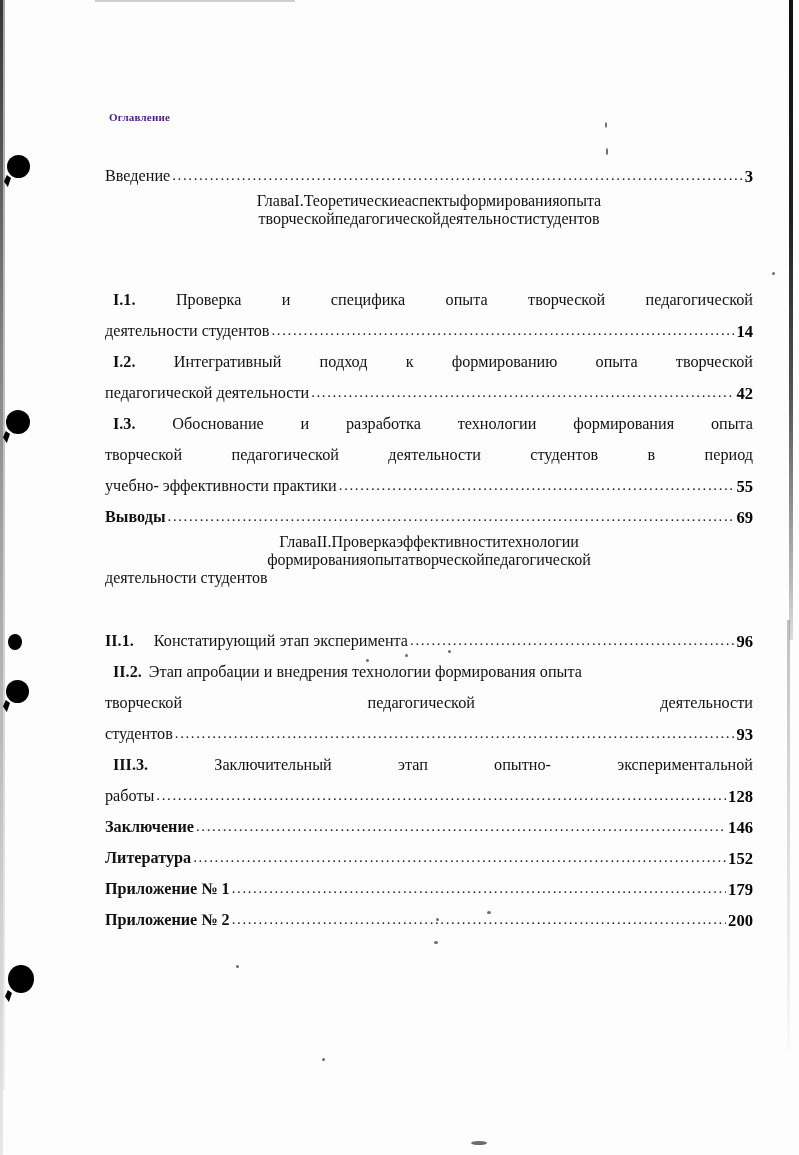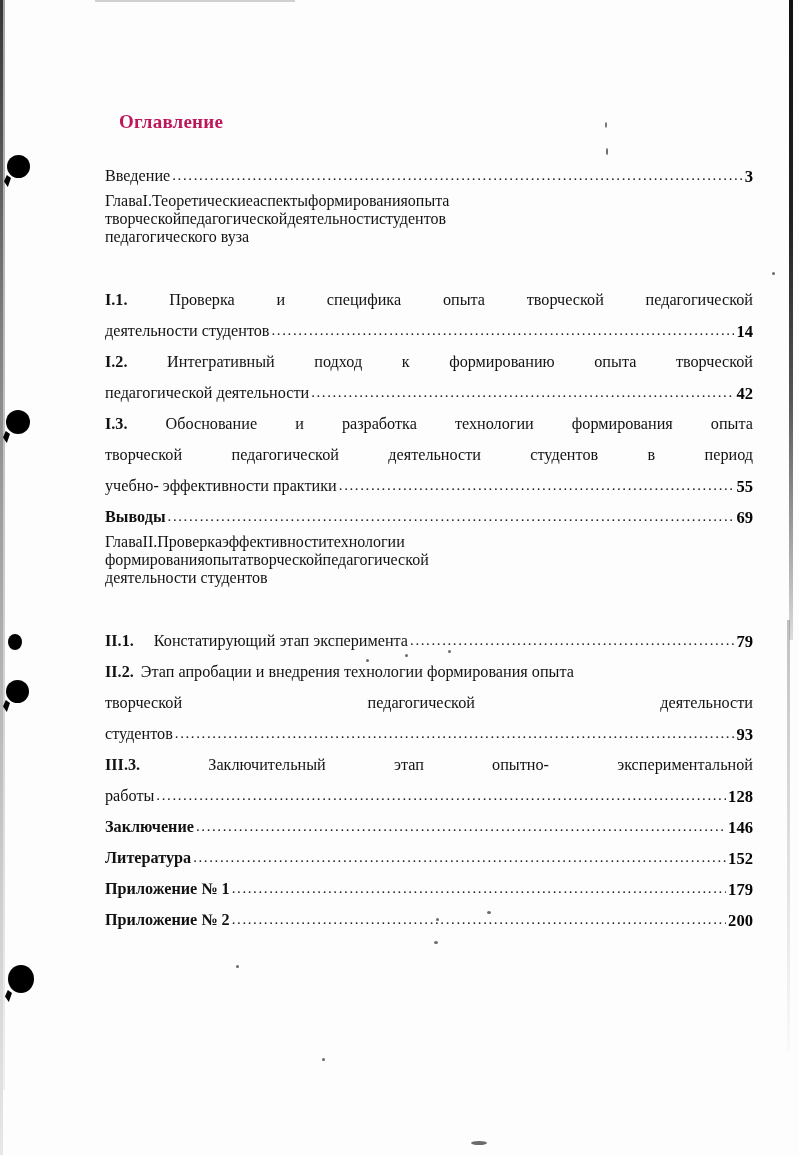--- a/index.html
+++ b/index.html
@@ -27,23 +27,23 @@
 
   
   .blob{position:absolute;background:#000;border-radius:50%;}
   .blob-tail{position:absolute;background:#000;}
 
   .speck{position:absolute;background:#3a3a3a;border-radius:50%;opacity:.75;}
 
   
   #content{position:absolute;left:105px;top:0;width:648px;}
   .toc-title{
-    position:absolute;left:14px;top:111px;
-    font-weight:bold;font-size:19px;letter-spacing:.2px;
-    color:#be185d;
+    position:absolute;left:4px;top:111px;
+    font-weight:bold;font-size:11px;letter-spacing:.2px;
+    color:#4c1d95;
   }
 
   .entry{position:absolute;left:0;width:648px;color:#121212;}
   .line{
     display:flex;align-items:flex-start;
     font-size:16.2px;line-height:31px;white-space:nowrap;
   }
   .num-prefix{font-weight:bold;margin-right:20px;}
   .txt{font-weight:normal;}
   .txtb{font-weight:bold;}
@@ -54,30 +54,30 @@
     white-space:nowrap;
     font-weight:normal;
     font-size:15px;
     letter-spacing:1.6px;
     margin:0 1px 0 2px;
     color:#1a1a1a;
     position:relative;
     top:-1px;
   }
   .pg{font-weight:bold;font-size:16.6px;margin-left:1px;color:#060606;}
-  .bh-row{display:flex;justify-content:flex-start;width:100%;}
+  .bh-row{display:flex;justify-content:center;width:100%;}
   .bh-row.last{justify-content:flex-start;}
   .bh-row.last > span{margin-right:9px;}
 
   
   .body-row{display:flex;justify-content:space-between;width:100%;
     font-size:16.2px;line-height:31px;font-weight:normal;}
   .body-row.last{justify-content:flex-start;}
   .body-row.last > span{margin-right:7px;}
-  .body-row .num-prefix{margin-right:0;}
+  .body-row .num-prefix{margin-right:0;margin-left:8px;}
 </style>
 </head>
 <body>
 
 <div id="page">
 
   <div class="edge-top"></div>
   <div class="edge-left"></div>
   <div class="edge-left2"></div>
   <div class="edge-right"></div>
@@ -124,23 +124,20 @@
           <span>аспекты</span>
           <span>формирования</span>
           <span>опыта</span>
         </div>
         <div class="bh-row">
           <span>творческой</span>
           <span>педагогической</span>
           <span>деятельности</span>
           <span>студентов</span>
         </div>
-        <div class="bh-row last">
-          <span>педагогического вуза</span>
-        </div>
       </div>
       <div class="entry" style="top: 285px;">
         <div class="body-row">
           <span class="num-prefix">I.1.</span>
           <span>Проверка</span>
           <span>и</span>
           <span>специфика</span>
           <span>опыта</span>
           <span>творческой</span>
           <span>педагогической</span>
@@ -214,21 +211,21 @@
         </div>
         <div class="bh-row last">
           <span>деятельности студентов</span>
         </div>
       </div>
       <div class="entry" style="top: 626px;">
         <div class="line">
           <span class="num-prefix">II.1.</span>
           <span class="txt">Констатирующий этап эксперимента</span>
           <span class="leader">............................................................................................................................................</span>
-          <span class="pg">79</span>
+          <span class="pg">96</span>
         </div>
       </div>
       <div class="entry" style="top: 657px;">
         <div class="body-row last">
           <span class="num-prefix">II.2.</span>
           <span>Этап апробации и внедрения технологии формирования опыта</span>
         </div>
         <div class="body-row">
           <span>творческой</span>
           <span>педагогической</span>

